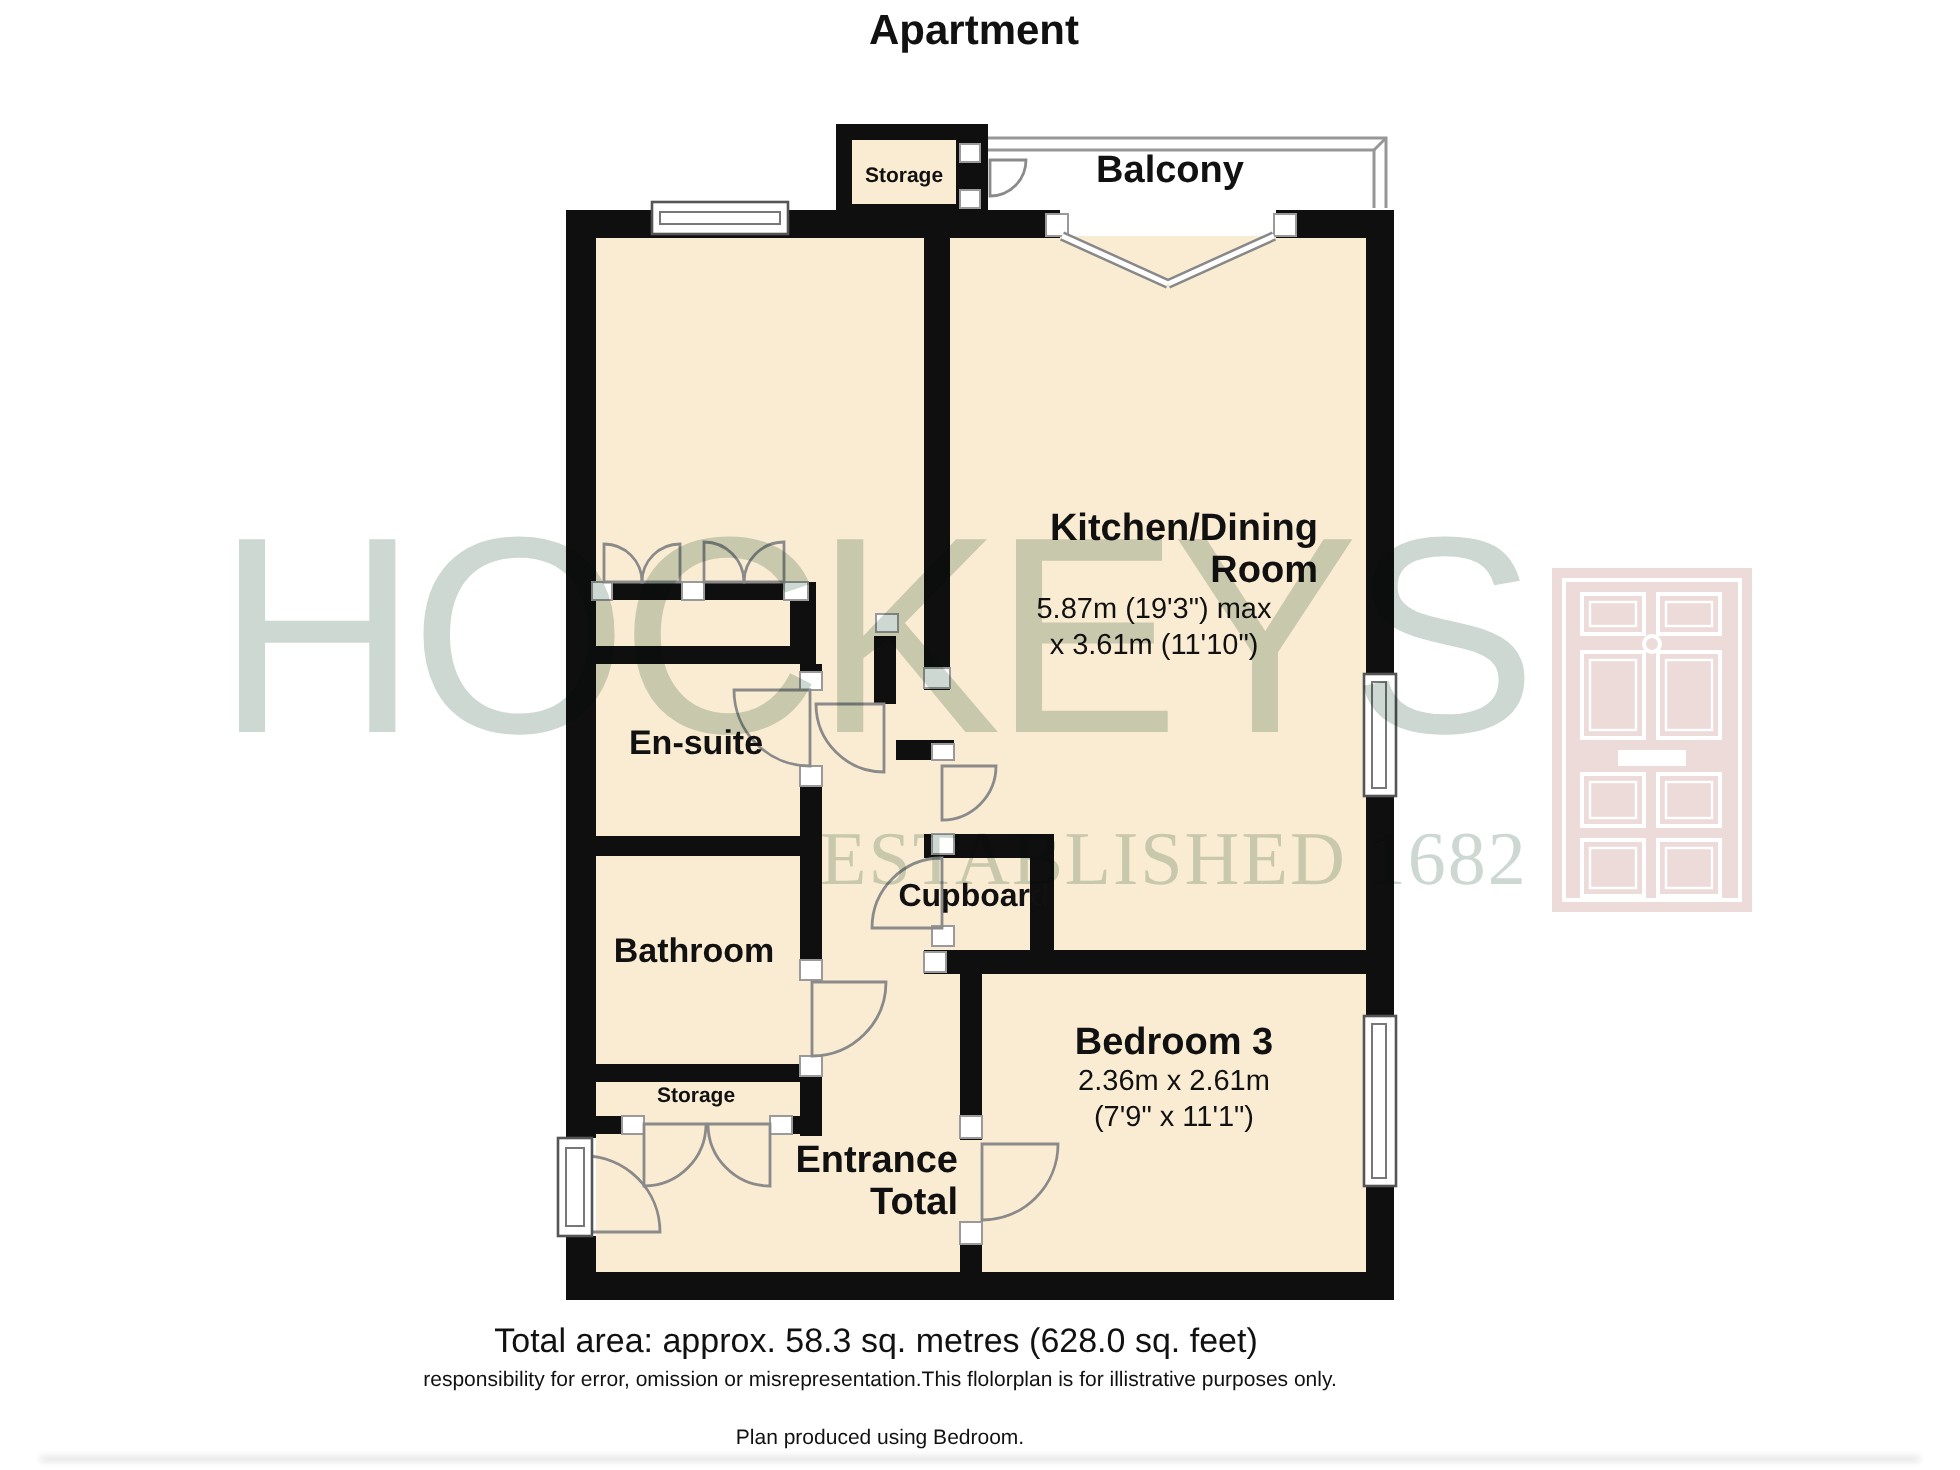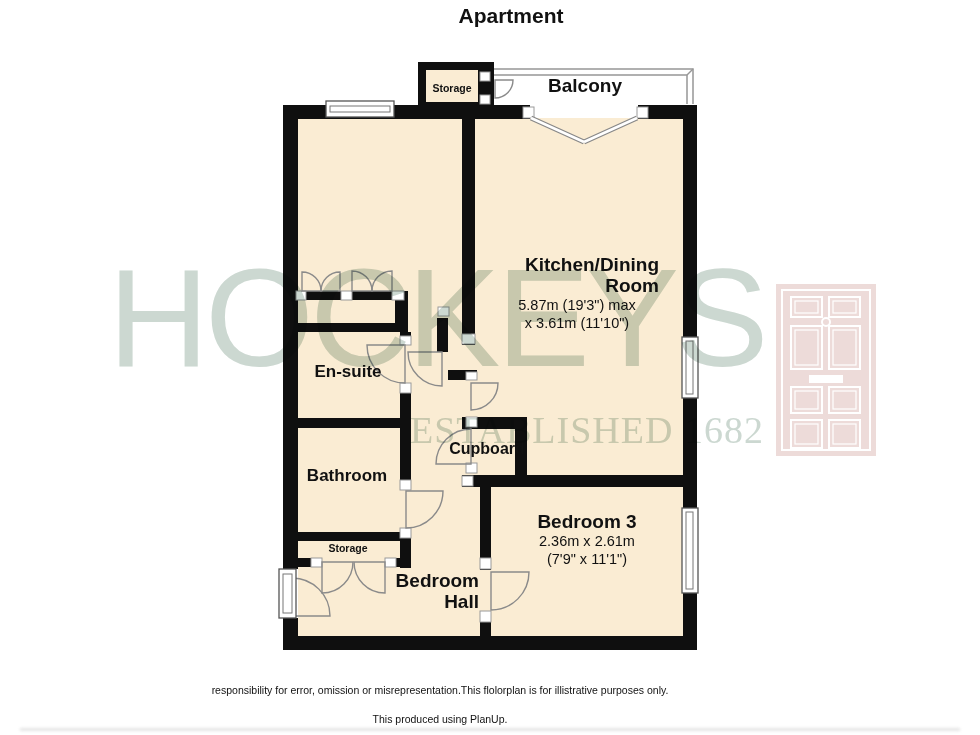--- a/index.html
+++ b/index.html
@@ -15,21 +15,21 @@
   .balcony-line{fill:none;stroke:#979797;stroke-width:1.5;}
   .vdoor-outer{fill:none;stroke:#888;stroke-width:5;}
   .vdoor-inner{fill:none;stroke:#fff;stroke-width:2.5;}
   .labels{position:absolute;left:0;top:0;width:980px;height:735px;z-index:2;pointer-events:none;}
   .lbl{position:absolute;transform:translateX(-50%);text-align:center;white-space:nowrap;}
   .room-name{font-size:19px;font-weight:bold;line-height:21px;}
   .room-dim{font-size:14.5px;line-height:18px;font-weight:normal;}
   .mid-name{font-size:17px;font-weight:bold;text-align:center;}
   .small-name{font-size:10.5px;font-weight:bold;}
   .wrap{white-space:normal;text-align:right;}
-  .page-title{font-size:21px;font-weight:bold;margin-left:24px;}
+  .page-title{font-size:21px;font-weight:bold;}
   .total-area{font-size:17px;}
   .disclaimer{font-size:10.5px;line-height:12.5px;white-space:normal;width:620px;}
   .watermark{position:absolute;left:0;top:0;width:980px;height:735px;z-index:3;
              mix-blend-mode:multiply;pointer-events:none;}
   .wm-brand{position:absolute;left:108px;top:248px;font-family:Liberation Sans, sans-serif;
             font-size:140px;line-height:1;letter-spacing:-4px;color:var(--brand-color,#ccd8d1);}
   .wm-est{position:absolute;left:410px;top:408px;font-family:"Liberation Serif","DejaVu Serif",serif;
           font-size:38px;letter-spacing:1px;color:var(--brand-color,#ccd8d1);}
   .wm-logo{position:absolute;left:775px;top:283px;}
   .bottom-smudge{position:absolute;left:20px;top:728px;width:940px;height:3px;background:#c4c4c4;
@@ -150,30 +150,31 @@
       <div class="room-name wrap" style="width:164px;">Kitchen/Dining Room</div>
       <div class="room-dim">5.87m (19'3") max</div>
       <div class="room-dim">x 3.61m (11'10")</div>
     </div>
 
     <div class="lbl mid-name" style="left:348px;top:362px;">En-suite</div>
     <div class="lbl mid-name" style="left:347px;top:466px;">Bathroom</div>
     <div class="lbl small-name" style="left:487px;top:440px;font-size:16px;">Cupboard</div>
     <div class="lbl small-name" style="left:348px;top:542px;">Storage</div>
 
-    <div class="lbl room-name wrap" style="left:424px;top:570px;width:110px;">Bedroom Hall</div>
+    <div class="lbl room-name wrap" style="left:424px;top:570px;width:110px;">Entrance Total</div>
 
     <div class="lbl" style="left:587px;top:511px;">
       <div class="room-name">Bedroom 3</div>
       <div class="room-dim">2.36m x 2.61m</div>
       <div class="room-dim">(7'9" x 11'1")</div>
     </div>
 
+    <div class="lbl total-area" style="left:438px;top:661px;">Total area: approx. 58.3 sq. metres (628.0 sq. feet)</div>
     <div class="lbl disclaimer" style="left:440px;top:684px;">responsibility for error, omission or misrepresentation.This flolorplan is for illistrative purposes only.</div>
-    <div class="lbl disclaimer" style="left:440px;top:713px;">This produced using PlanUp.</div>
+    <div class="lbl disclaimer" style="left:440px;top:713px;">Plan produced using Bedroom.</div>
   </div>
 
   <div class="watermark">
     <div class="wm-brand">HOCKEYS</div>
     <div class="wm-est">ESTABLISHED 1682</div>
     <svg class="wm-logo" width="102" height="174" viewBox="0 0 102 174">
       <rect x="1" y="1" width="100" height="172" style="fill:var(--logo-color,#eddbd9);"></rect>
       <rect x="7" y="7" width="88" height="160" fill="none" stroke="#ffffff" stroke-width="2"></rect>
 
       <rect x="16" y="14" width="31" height="20" fill="none" stroke="#ffffff" stroke-width="2"></rect>

